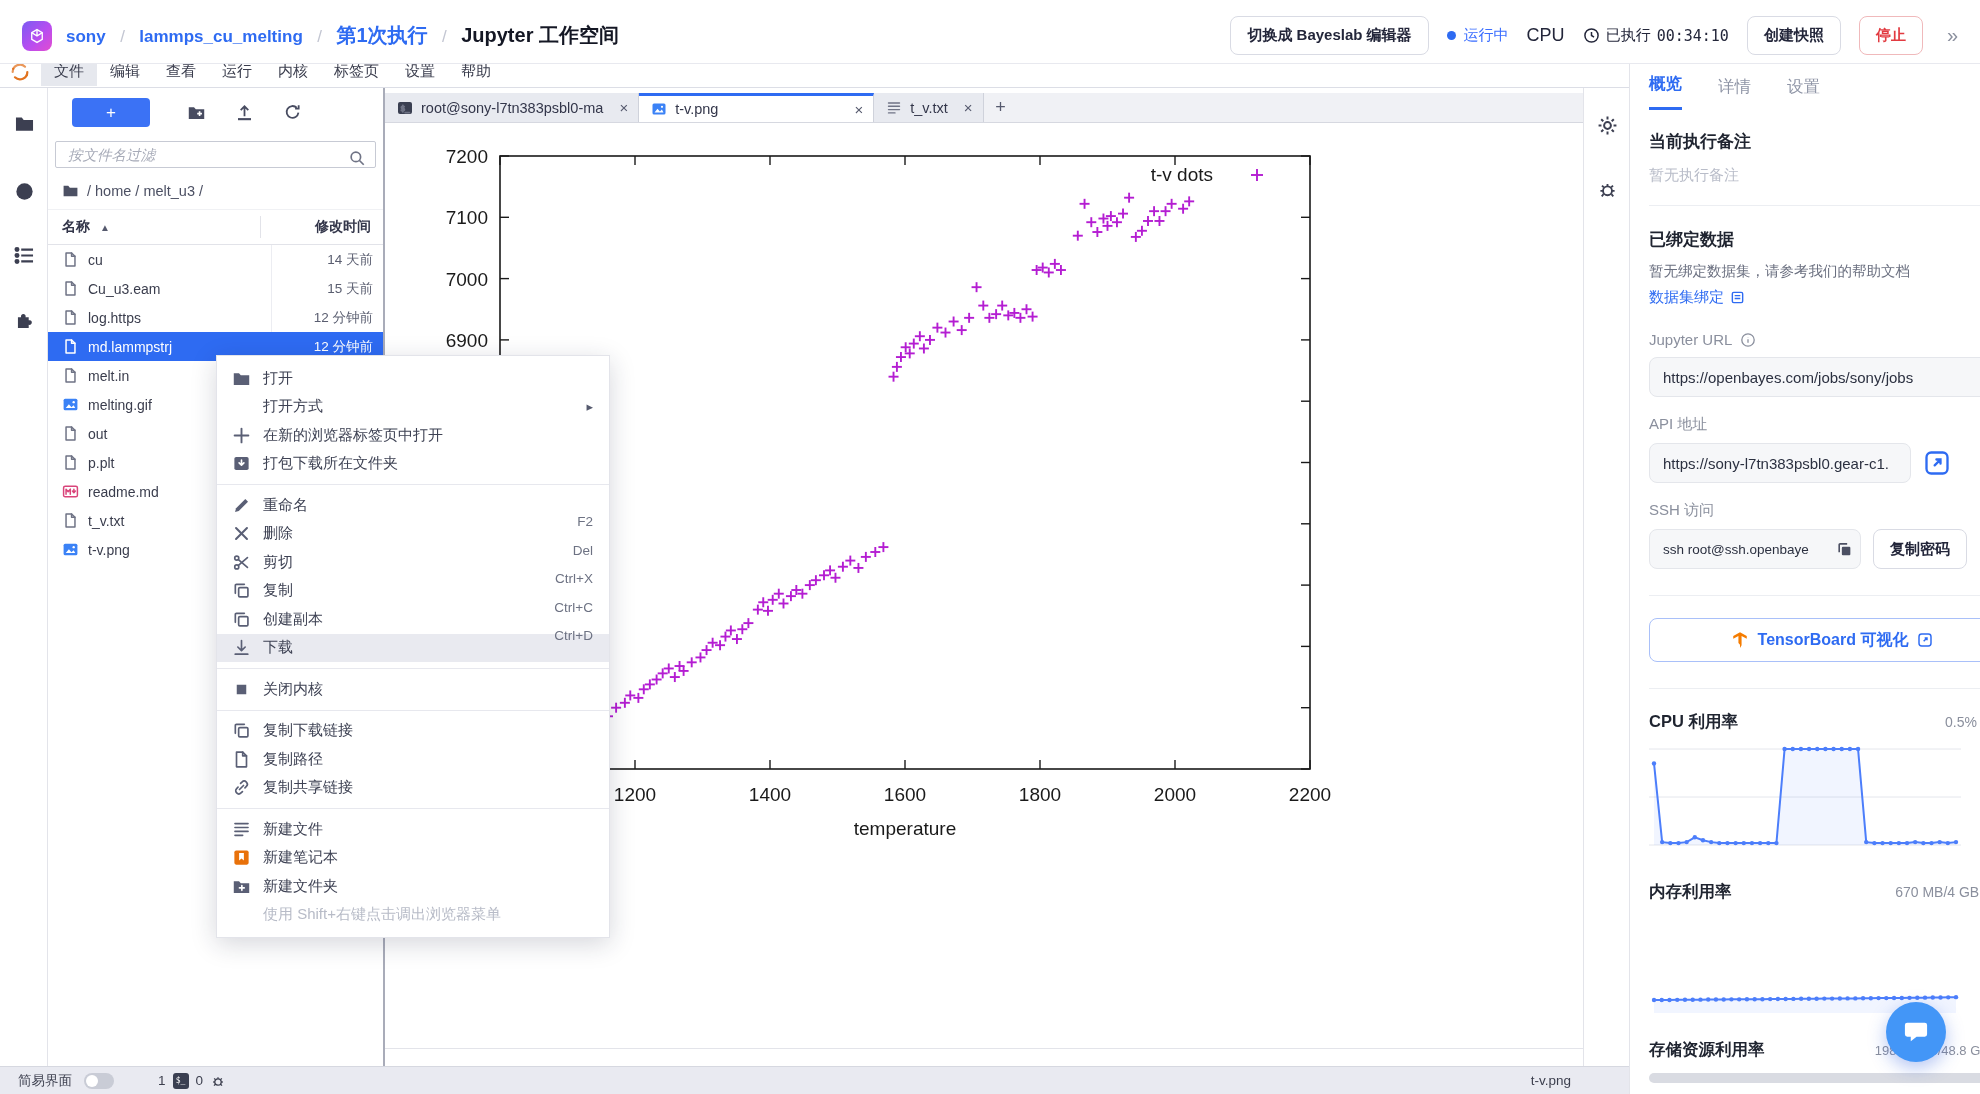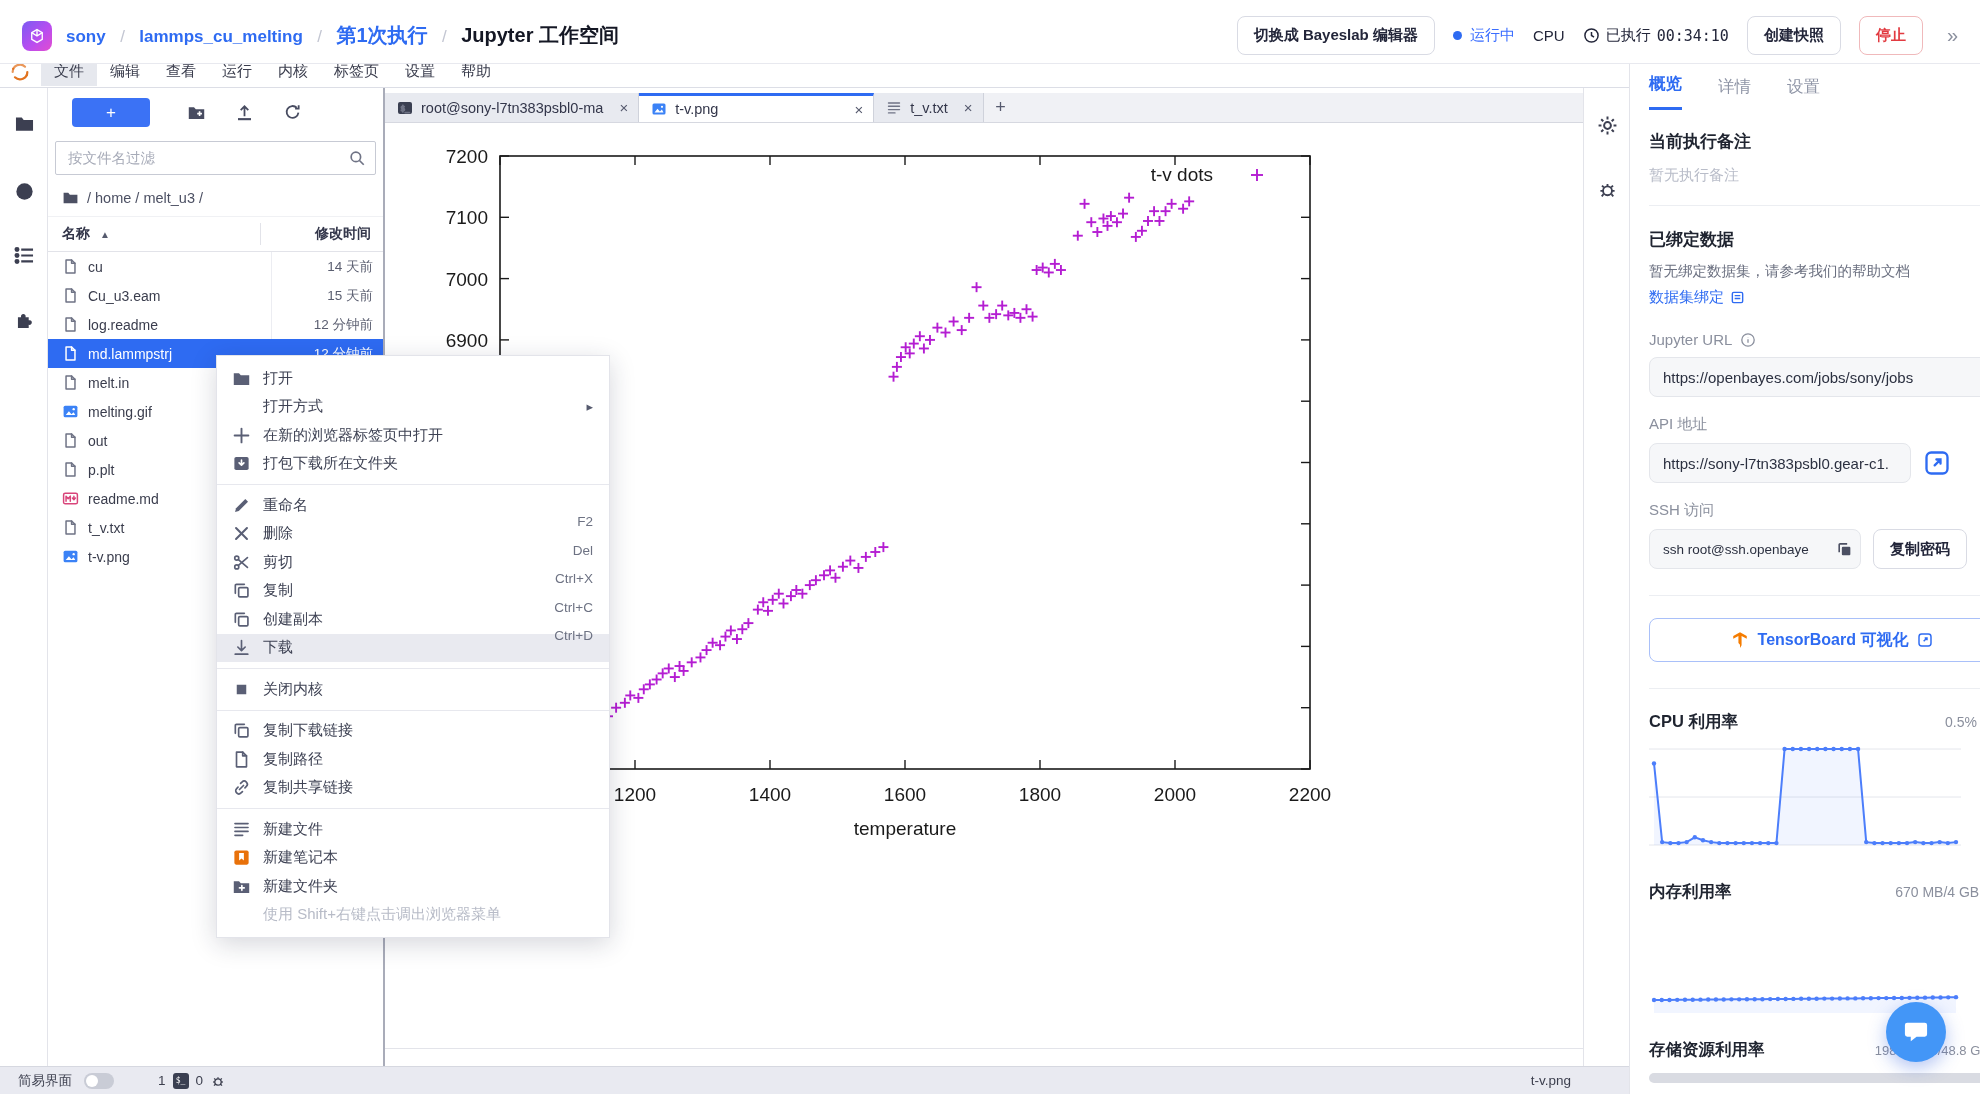--- a/index.html
+++ b/index.html
@@ -12,21 +12,21 @@
   .brand-logo { width:30px; height:30px; border-radius:8px; background:linear-gradient(135deg,#7b5bf2 0%,#b84df0 55%,#e24dd0 100%); display:flex; align-items:center; justify-content:center; margin-right:14px; flex:none; }
   .crumb { font-size:17px; font-weight:bold; color:#2e6bf2; }
   .crumb-sep { color:#c3c6d2; margin:0 10px; font-weight:normal; font-size:17px; }
   .crumb-run { font-size:20px; font-weight:bold; color:#2e6bf2; }
   .crumb-page { font-size:20px; font-weight:bold; color:#141724; }
   .topbar-right { margin-left:auto; display:flex; align-items:center; gap:18px; }
   .btn { border:1px solid #d9dbe4; background:#fff; border-radius:8px; padding:9px 16px; font-size:15px; font-weight:bold; color:#23263a; cursor:pointer; white-space:nowrap; }
   .btn-stop { color:#e23b41; border-color:#f0b9bb; font-weight:bold; }
   .run-ind { display:flex; align-items:center; gap:8px; color:#3b6eff; font-size:15px; }
   .run-dot { width:9px; height:9px; border-radius:50%; background:#2e6bf2; }
-  .cpu-label { font-size:15px; color:#23263a; }
+  .cpu-label { font-size:18px; color:#23263a; }
   .elapsed { display:flex; align-items:center; gap:6px; font-size:15px; color:#23263a; }
   .chev-dbl { color:#8a8f9d; font-size:20px; margin-left:6px; }
 
   
   .menubar { position:absolute; left:0; top:56px; width:1629px; height:32px; background:#fff; border-bottom:1px solid #dcdee6; display:flex; align-items:center; z-index:5; }
   .spinner { width:22px; height:22px; margin:0 10px 0 9px; flex:none; }
   .menu-item { font-size:15px; color:#3a3d4d; padding:5px 13px; cursor:pointer; }
   .menu-item.active { background:#e6e8ee; }
 
   
@@ -34,21 +34,21 @@
   .act-ic { width:48px; height:46px; display:flex; align-items:center; justify-content:center; color:#3c3f51; cursor:pointer; }
   .act-ic svg { width:21px; height:21px; }
 
   
   .filepanel { position:absolute; left:48px; top:88px; width:337px; height:978px; background:#fff; border-right:2px solid #a9acb9; z-index:4; font-size:14px; }
   .fp-toolbar { display:flex; align-items:center; padding:10px 14px 4px 24px; gap:0; }
   .btn-new { width:78px; height:29px; background:#3b72f5; color:#fff; border:none; border-radius:4px; font-size:17px; cursor:pointer; margin-right:22px; }
   .fp-tool { width:48px; height:28px; display:flex; align-items:center; justify-content:center; color:#484c61; cursor:pointer; }
   .fp-tool svg { width:19px; height:19px; }
   .fp-filter { margin:10px 7px 0 7px; position:relative; }
-  .fp-filter input { width:100%; height:34px; border:1px solid #c7cad4; border-radius:2px; padding:0 34px 0 12px; font-size:14.5px; color:#3a3d4d; background:#fff; font-family:inherit; }
+  .fp-filter input { width:100%; height:27px; border:1px solid #c7cad4; border-radius:2px; padding:0 34px 0 12px; font-size:14.5px; color:#3a3d4d; background:#fff; font-family:inherit;font-style:italic; }
   .fp-filter input::placeholder { color:#a7abb8; }
   .fp-filter .sic { position:absolute; right:10px; top:8px; color:#6f7librar385; color:#6f7385; }
   .fp-crumb { display:flex; align-items:center; gap:8px; padding:14px 12px 10px 14px; color:#4c5063; font-size:14.5px; }
   .fp-head { display:flex; align-items:center; border-bottom:1px solid #e2e3e9; border-top:1px solid #f0f1f4; padding:6px 10px 6px 14px; font-weight:bold; color:#33364a; }
   .fp-head .col-name { flex:1; display:flex; align-items:center; gap:10px; }
   .fp-head .caret { font-size:10px; color:#565a6e; }
   .fp-head .col-time { width:113px; text-align:right; border-left:1px solid #e2e3e9; padding:2px 2px 2px 8px; font-weight:bold; }
   .fp-rows { position:relative; }
   .fp-col-div { position:absolute; left:223px; top:0; bottom:0; width:1px; background:#eceder; background:#ecedf2; }
   .f-row { display:flex; align-items:center; height:29px; padding:0 10px 0 14px; cursor:pointer; color:#3a3d4d; position:relative; }
@@ -263,21 +263,21 @@
           <span class="fname">Cu_u3.eam</span>
           <span class="ftime">15 天前</span>
         </div>
         <div class="f-row">
           <span class="fic" style="color: rgb(111, 115, 133);">
             <svg width="100%" height="100%" viewBox="0 0 16 16" fill="none" stroke="currentColor" stroke-width="1.4" stroke-linecap="round" stroke-linejoin="round">
               <path d="M3.8 1.8h5.2l3.2 3.2v9.2H3.8z"></path>
               <path d="M9 1.8v3.2h3.2"></path>
             </svg>
           </span>
-          <span class="fname">log.readme</span>
+          <span class="fname">log.https</span>
           <span class="ftime">12 分钟前</span>
         </div>
         <div class="f-row sel">
           <span class="fic" style="color: rgb(255, 255, 255);">
             <svg width="100%" height="100%" viewBox="0 0 16 16" fill="none" stroke="currentColor" stroke-width="1.4" stroke-linecap="round" stroke-linejoin="round">
               <path d="M3.8 1.8h5.2l3.2 3.2v9.2H3.8z"></path>
               <path d="M9 1.8v3.2h3.2"></path>
             </svg>
           </span>
           <span class="fname">md.lammpstrj</span>

